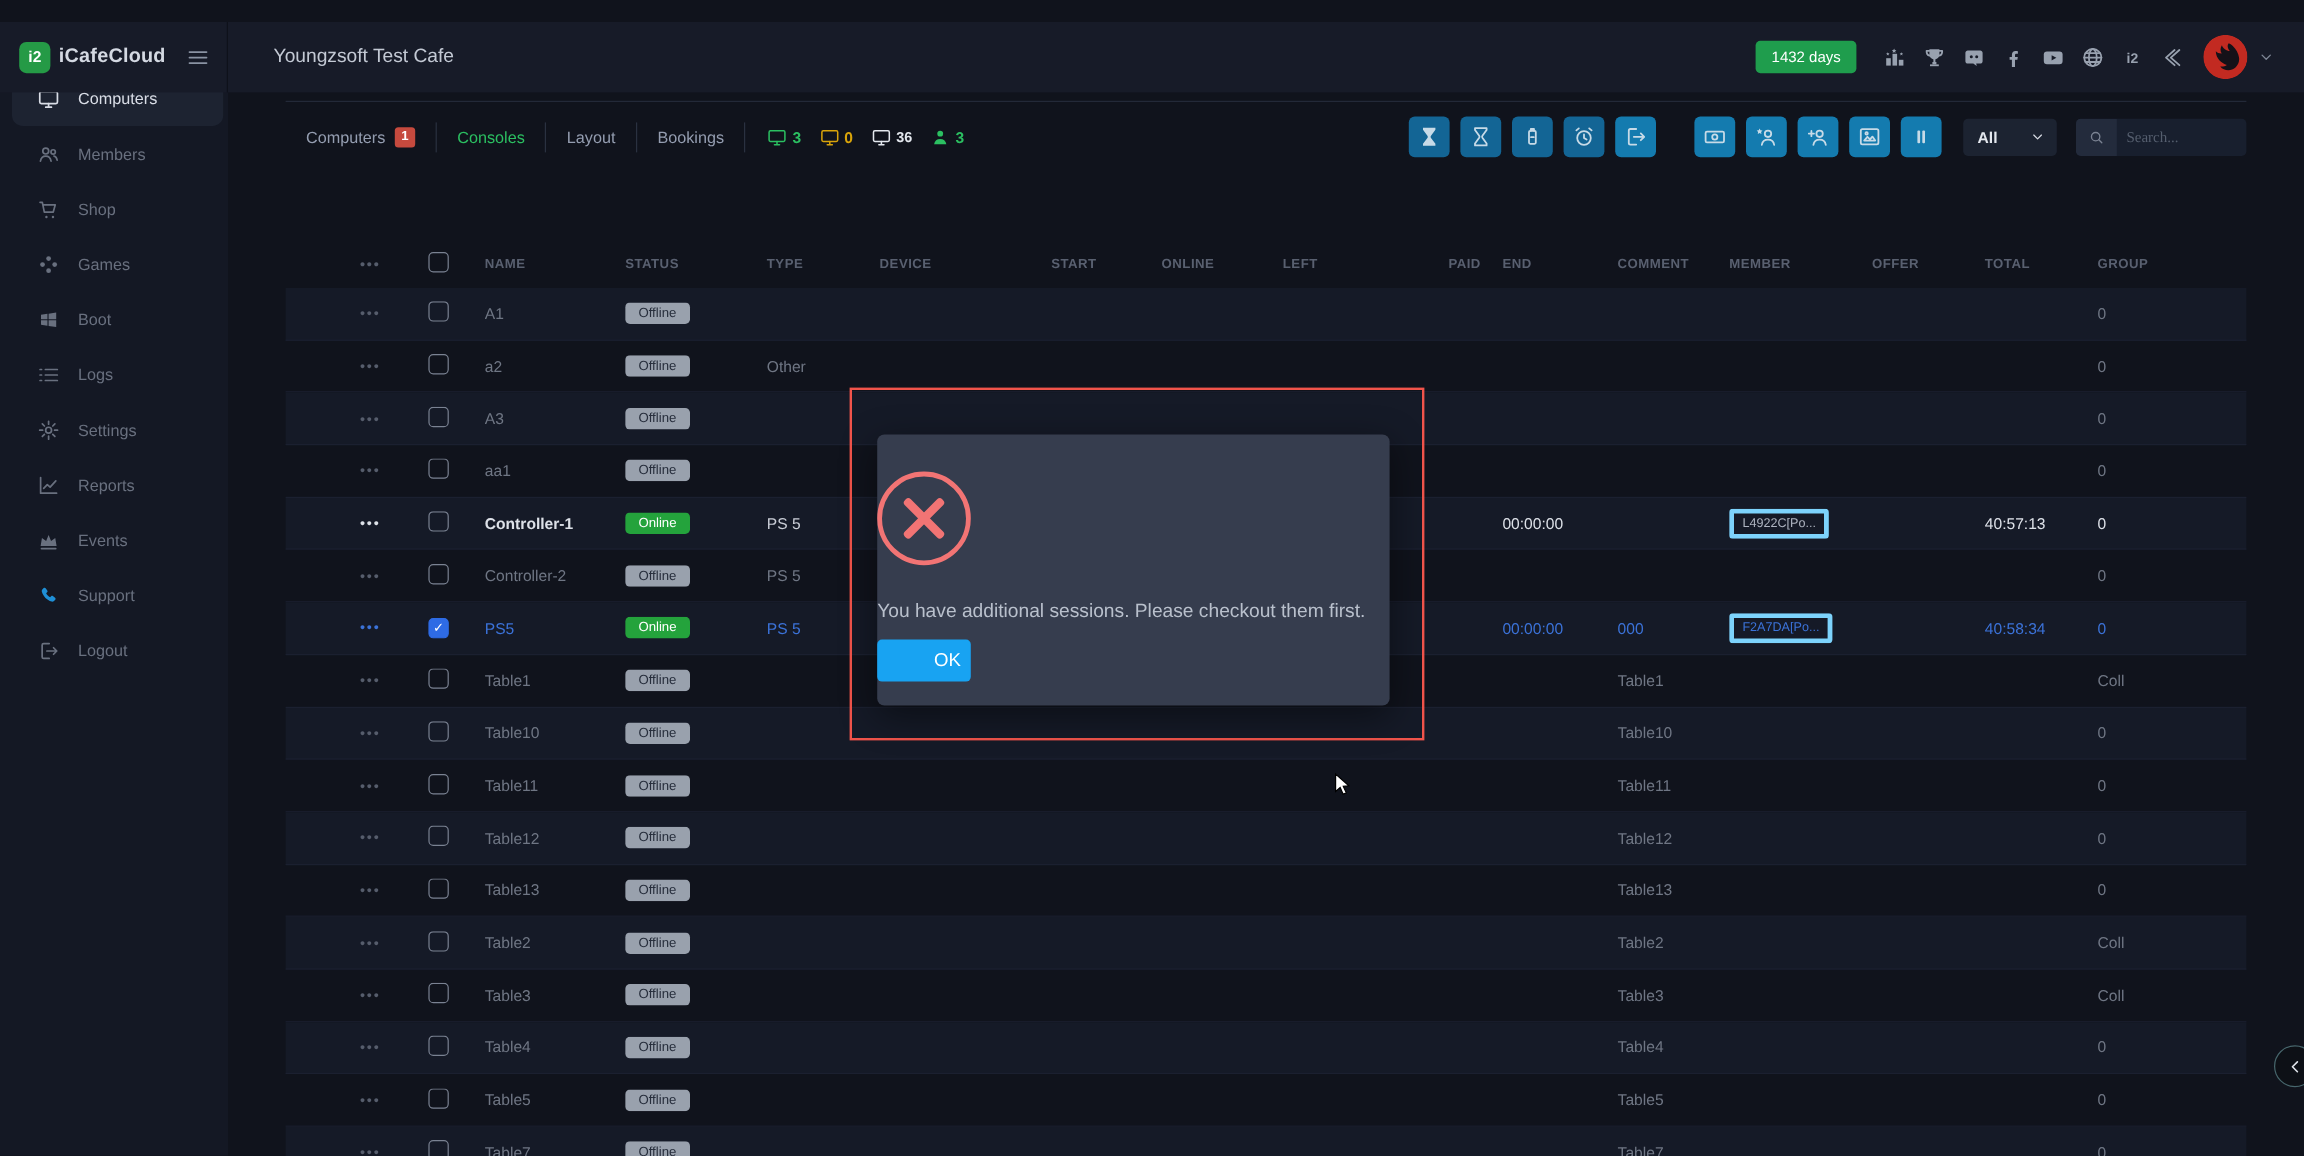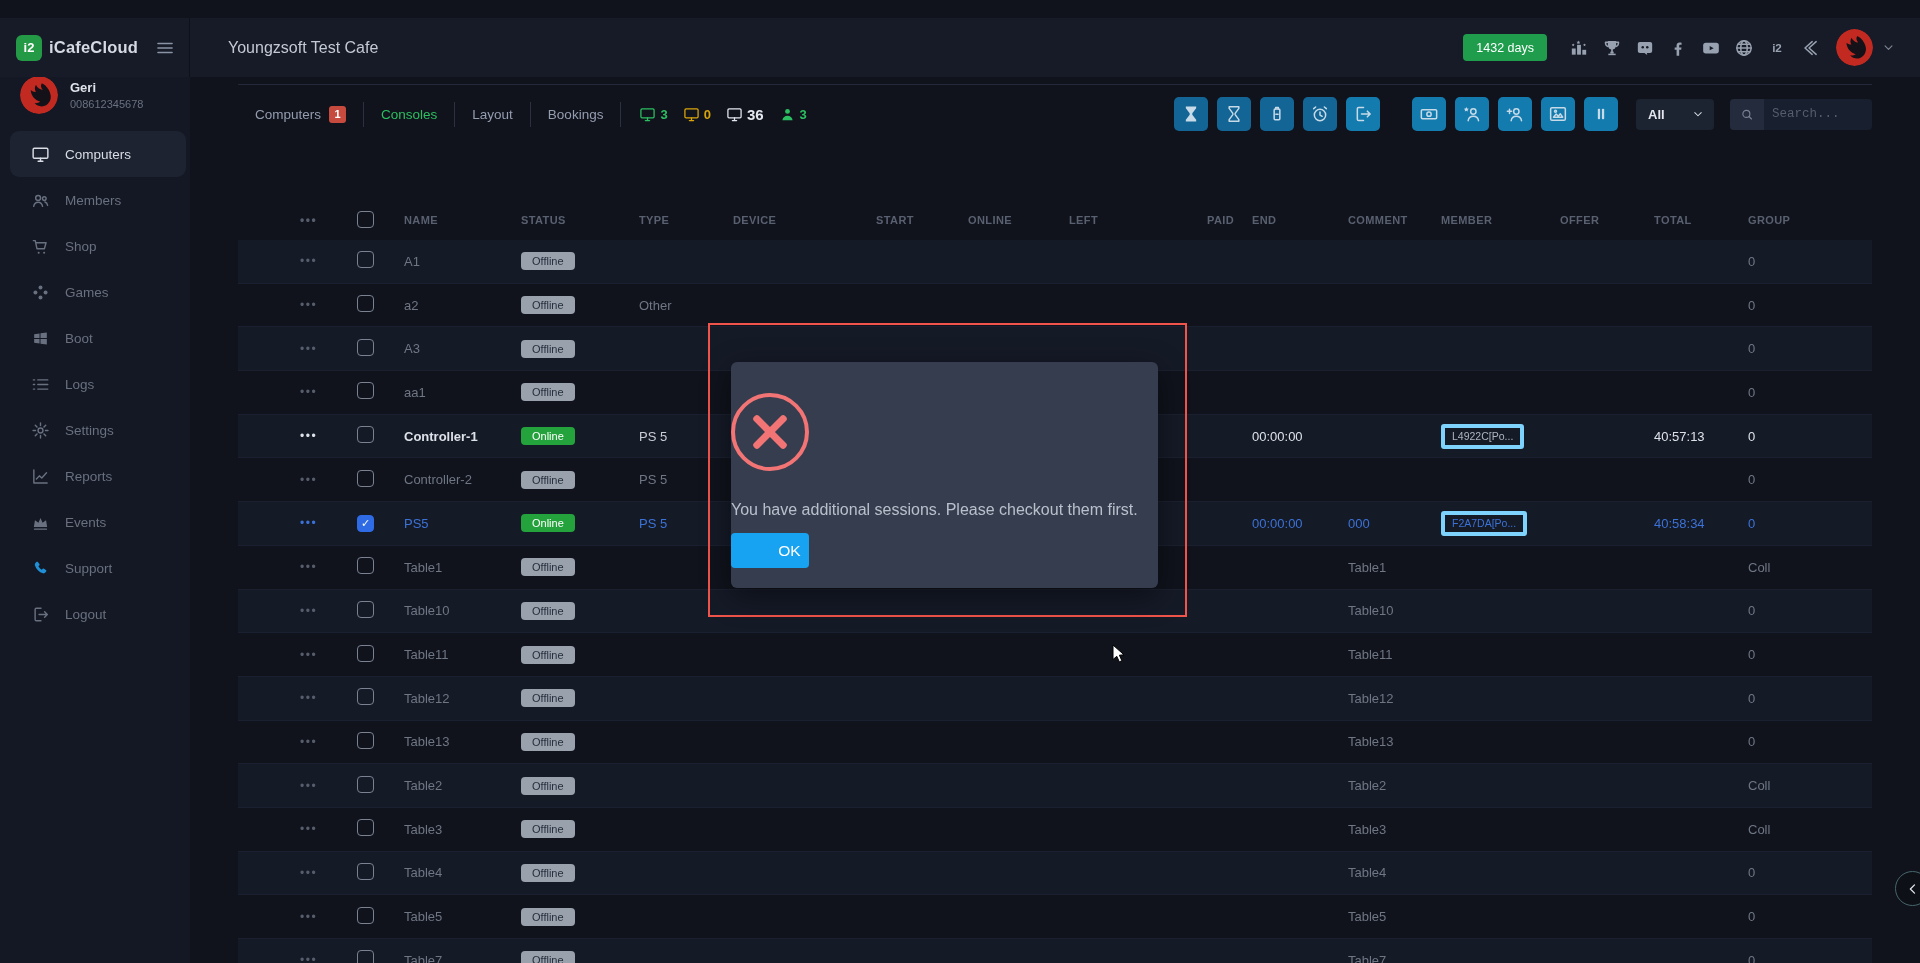--- a/index.html
+++ b/index.html
@@ -44,34 +44,34 @@
   .bar { position:absolute; top:36px; left:48px; right:48px; height:38px; display:flex; align-items:center; }
   .tab { display:flex; align-items:center; padding:0 17px; font-size:13.5px; color:#949db0; cursor:pointer; }
   .tab.active { color:#2bbf61; }
   .tab-badge { background:#c64a3e; color:#fff; font-size:11px; font-weight:bold; border-radius:3px;
     min-width:17px; height:17px; display:flex; align-items:center; justify-content:center; margin-left:8px; padding:0 4px; }
   .tab-sep { width:1px; height:25px; background:#2a3140; }
   .counters { display:flex; align-items:center; gap:15px; margin-left:18px; }
   .counter { display:flex; align-items:center; gap:4px; font-size:13px; font-weight:bold; }
   .c-ico { width:17px; height:17px; }
   .counter.green { color:#2bbf61; } .counter.yellow { color:#d9a40a; }
-  .counter.white { color:#e4e8ee; font-size:15px; }
+  .counter.white { color:#e4e8ee; font-size:12px; }
   .toolcluster { margin-left:auto; display:flex; align-items:center; }
   .toolbtns { display:flex; align-items:center; gap:9px; }
   .tbtn { width:34px; height:34px; border:none; border-radius:5px; background:#1580b6; color:#cfe3f0;
     opacity:.96; cursor:pointer; padding:7px; }
   .tbtn.dim { background:#14699a; }
   .tbtn.gap { margin-left:23px; }
   .selectbox { width:78px; height:31px; background:#1c2331; border-radius:4px; margin-left:18px; display:flex;
     align-items:center; padding:0 9px 0 12px; color:#e4e8ee; font-size:13px; font-weight:bold; cursor:pointer; }
   .sel-caret { width:14px; height:14px; margin-left:auto; color:#d6dae2; }
   .search { width:142px; height:31px; background:#181f2e; border-radius:4px; margin-left:16px; display:flex; overflow:hidden; }
   .search-ico { width:34px; background:#232b3c; color:#7a8292; padding:8px; flex:none; }
   .search input { flex:1; min-width:0; background:transparent; border:none; outline:none; color:#aab0bc;
-    font-size:12.5px; padding:0 8px; font-family:Liberation Mono, monospace; }
+    font-size:12.5px; padding:0 8px; font-family:Liberation Serif, serif; }
   .search input::placeholder { color:#555e6e; }
 
   
   .grid { display:grid; grid-template-columns:116px 50px 117px 118px 94px 143px 92px 101px 138px 45px 96px 93px 119px 94px 94px 1fr; }
   .thead { position:absolute; top:141px; left:48px; right:48px; height:40px; align-items:center; }
   .th { font-size:11px; font-weight:bold; color:#596070; letter-spacing:.4px; }
   .th.c-dots, .c.c-dots { padding-left:62px; }
   .tbody { position:absolute; top:181px; left:48px; right:48px; bottom:auto; }
   .row { height:43.7px; align-items:center; border-bottom:1px solid #1b2030; }
   .row:nth-child(odd) { background:#151a27; }
@@ -191,32 +191,20 @@
     </span>
     <span class="caret" data-icon="chevron-down">
         <svg viewBox="0 0 24 24" fill="none" stroke="currentColor" stroke-width="1.8" stroke-linecap="round" stroke-linejoin="round">
           <path d="M6.5 9.5l5.5 5.5 5.5-5.5"></path>
         </svg>
       </span>
   </div>
 </header>
 
 <aside class="sidebar">
-  <div class="profile">
-    <span class="p-avatar">
-      <svg viewBox="0 0 24 24">
-          <circle cx="12" cy="12" r="12" fill="#c22a21"></circle>
-      <path fill="#141118" d="M13.8 4.6c-1.1 1.5-.4 3 .6 4.2-1.9-.2-3.7-1.5-4.3-3.2-.9 1.3-1 3.1-.1 4.5-1.3.1-2.3-.4-3.2-1.2.1 3.9 3 6.5 6 7.4-1 .7-2.4 1-3.6.8 1.5 1.9 4.2 2.6 6.4 1.7 2.6-1 4.1-3.7 3.8-6.4-.3-2.5-1.7-4.7-3.4-6.4-.8-.7-1.5-1-2.2-1.4z"></path>
-        </svg>
-    </span>
-    <span class="p-meta">
-      <span class="p-name" style="display:block">Geri</span>
-      <span class="p-phone" style="display:block">008612345678</span>
-    </span>
-  </div>
   <nav id="sidenav">
       <div class="sn-item active">
         <span class="sn-ico" data-icon="monitor">
           <svg viewBox="0 0 24 24" fill="none" stroke="currentColor" stroke-width="1.8" stroke-linecap="round" stroke-linejoin="round">
             <rect x="2.7" y="4.2" width="18.6" height="12.6" rx="1.6"></rect>
             <path d="M9 20.6h6M12 16.8v3.8"></path>
           </svg>
         </span>
         <span class="sn-label">Computers</span>
       </div>

